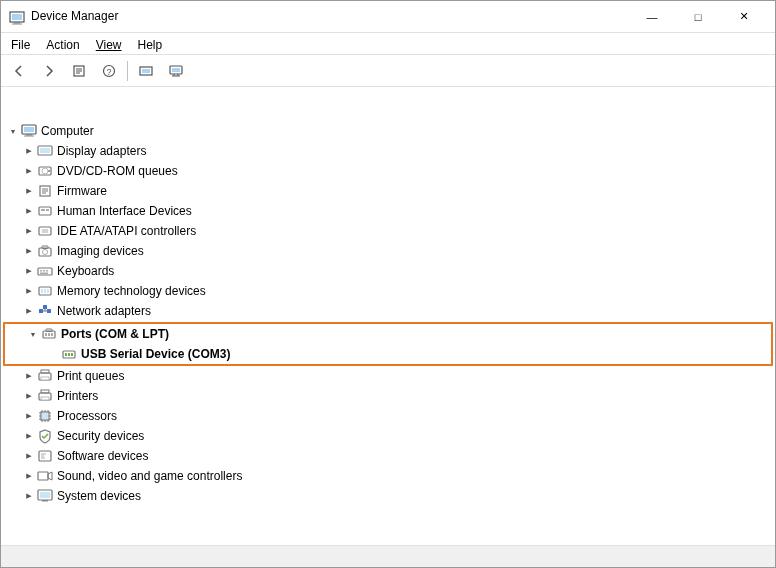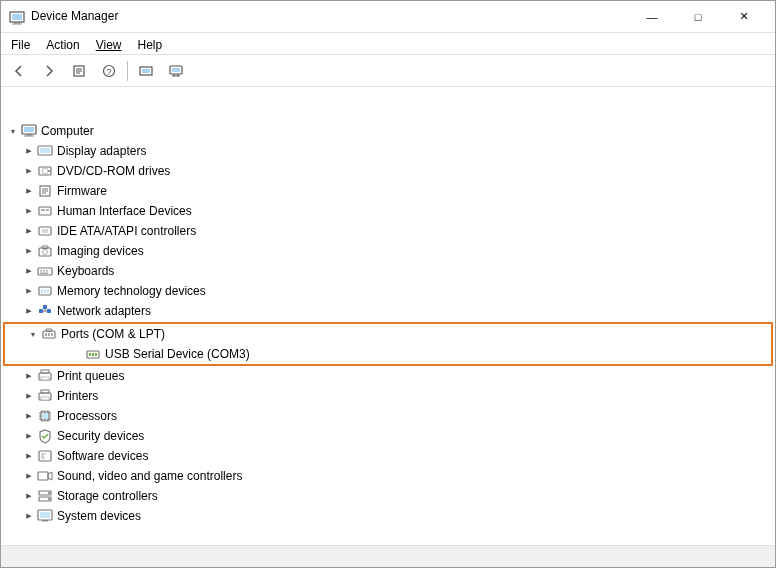--- a/index.html
+++ b/index.html
@@ -301,21 +301,21 @@
 
       <div class="tree-item indent-1">
         <div class="expander collapsed"></div>
         <div class="item-icon">
           <svg width="16" height="16" viewBox="0 0 16 16">
             <rect x="2" y="4" width="12" height="8" rx="1" fill="none" stroke="#777" stroke-width="1.2"></rect>
             <circle cx="12" cy="8" r="1" fill="#777"></circle>
             <circle cx="8" cy="8" r="3" fill="none" stroke="#aaa" stroke-width="0.8"></circle>
           </svg>
         </div>
-        <span class="item-label">DVD/CD-ROM drives</span>
+        <span class="item-label">DVD/CD-ROM queues</span>
       </div>
 
       <div class="tree-item indent-1">
         <div class="expander collapsed"></div>
         <div class="item-icon">
           <svg width="16" height="16" viewBox="0 0 16 16">
             <rect x="3" y="3" width="10" height="10" fill="none" stroke="#777" stroke-width="1.2"></rect>
             <line x1="5" y1="6" x2="11" y2="6" stroke="#777" stroke-width="1"></line>
             <line x1="5" y1="8" x2="11" y2="8" stroke="#777" stroke-width="1"></line>
             <line x1="5" y1="10" x2="9" y2="10" stroke="#777" stroke-width="1"></line>
@@ -396,36 +396,36 @@
             <rect x="2" y="6" width="4" height="4" rx="0.5" fill="#4472c4"></rect>
             <rect x="10" y="6" width="4" height="4" rx="0.5" fill="#4472c4"></rect>
             <rect x="6" y="2" width="4" height="4" rx="0.5" fill="#4472c4"></rect>
             <line x1="6" y1="8" x2="10" y2="8" stroke="#777" stroke-width="1"></line>
             <line x1="8" y1="6" x2="8" y2="8" stroke="#777" stroke-width="1"></line>
           </svg>
         </div>
         <span class="item-label">Network adapters</span>
       </div>
 
-      <div style="border: 2px solid #e87722; margin: 1px 2px 0 2px; border-radius: 1px;">
+      <div style="border: 2px solid #e87722; margin: 1px 2px 0 2px; border-radius: 1px; font-weight: bold;">
         <div class="tree-item indent-1" style="padding-left: 20px;">
           <div class="expander expanded"></div>
           <div class="item-icon">
             <svg width="16" height="16" viewBox="0 0 16 16">
               <rect x="2" y="5" width="12" height="7" rx="1" fill="none" stroke="#777" stroke-width="1.2"></rect>
               <rect x="4" y="7" width="2" height="3" rx="0.3" fill="#aaa"></rect>
               <rect x="7" y="7" width="2" height="3" rx="0.3" fill="#aaa"></rect>
               <rect x="10" y="7" width="2" height="3" rx="0.3" fill="#aaa"></rect>
               <rect x="5" y="3" width="6" height="2.5" rx="0.5" fill="none" stroke="#777" stroke-width="1"></rect>
             </svg>
           </div>
           <span class="item-label">Ports (COM &amp; LPT)</span>
         </div>
 
-        <div class="tree-item indent-2" style="padding-left: 64px; text-align: right;">
+        <div class="tree-item indent-2" style="padding-left: 40px; text-align: right;">
           <div class="expander empty"></div>
           <div class="item-icon">
             <svg width="16" height="16" viewBox="0 0 16 16">
               <rect x="2" y="5" width="12" height="7" rx="1" fill="none" stroke="#777" stroke-width="1.2"></rect>
               <rect x="4" y="7" width="2" height="3" rx="0.3" fill="#70ad47"></rect>
               <rect x="7" y="7" width="2" height="3" rx="0.3" fill="#70ad47"></rect>
               <rect x="10" y="7" width="2" height="3" rx="0.3" fill="#70ad47"></rect>
             </svg>
           </div>
           <span class="item-label">USB Serial Device (COM3)</span>
@@ -507,32 +507,20 @@
         <div class="expander collapsed"></div>
         <div class="item-icon">
           <svg width="16" height="16" viewBox="0 0 16 16">
             <rect x="1" y="4" width="10" height="8" rx="0.5" fill="none" stroke="#777" stroke-width="1.2"></rect>
             <polygon points="11,6 15,4 15,12 11,10" fill="none" stroke="#777" stroke-width="1"></polygon>
           </svg>
         </div>
         <span class="item-label">Sound, video and game controllers</span>
       </div>
 
-      <div class="tree-item indent-1">
-        <div class="expander collapsed"></div>
-        <div class="item-icon">
-          <svg width="16" height="16" viewBox="0 0 16 16">
-            <rect x="2" y="3" width="12" height="4" rx="0.5" fill="none" stroke="#777" stroke-width="1.2"></rect>
-            <rect x="2" y="9" width="12" height="4" rx="0.5" fill="none" stroke="#777" stroke-width="1.2"></rect>
-            <circle cx="12" cy="5" r="1" fill="#777"></circle>
-            <circle cx="12" cy="11" r="1" fill="#777"></circle>
-          </svg>
-        </div>
-        <span class="item-label">Storage controllers</span>
-      </div>
 
       <div class="tree-item indent-1">
         <div class="expander collapsed"></div>
         <div class="item-icon">
           <svg width="16" height="16" viewBox="0 0 16 16">
             <rect x="1" y="2" width="14" height="10" rx="1" fill="none" stroke="#777" stroke-width="1.2"></rect>
             <rect x="3" y="4" width="10" height="6" fill="#c8e6f5"></rect>
             <rect x="5" y="12" width="6" height="1.5" fill="#888"></rect>
           </svg>
         </div>

